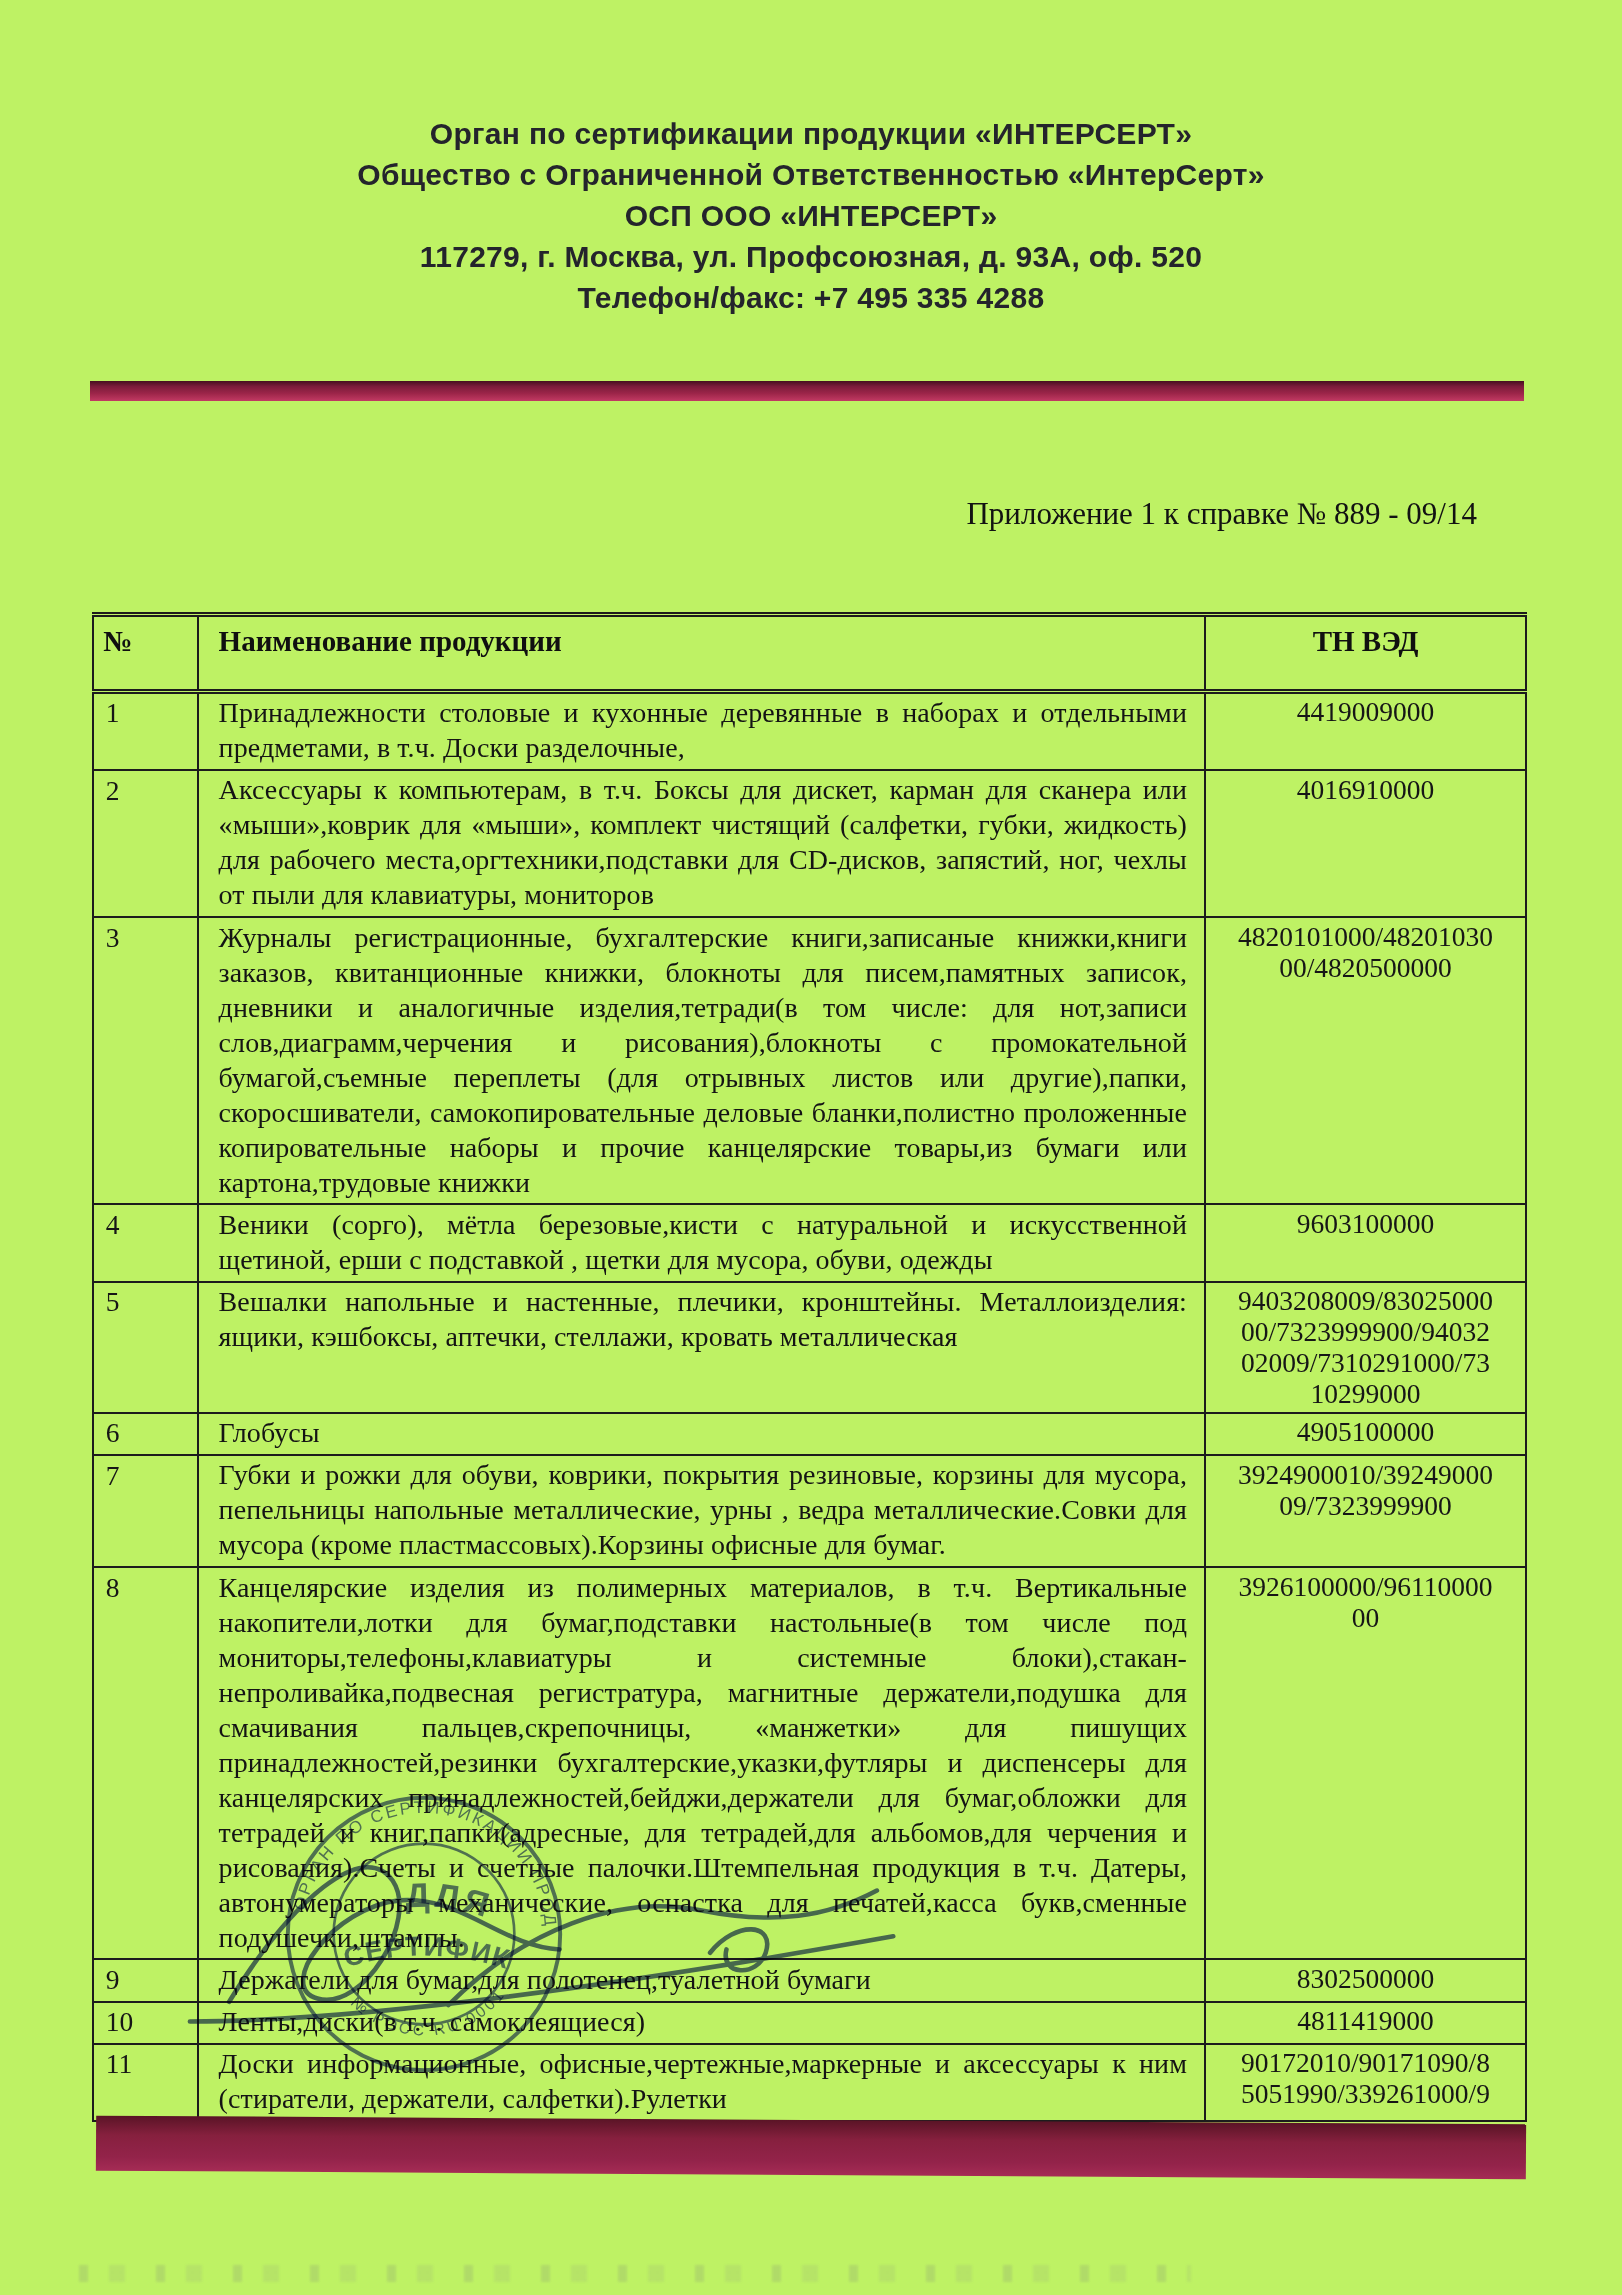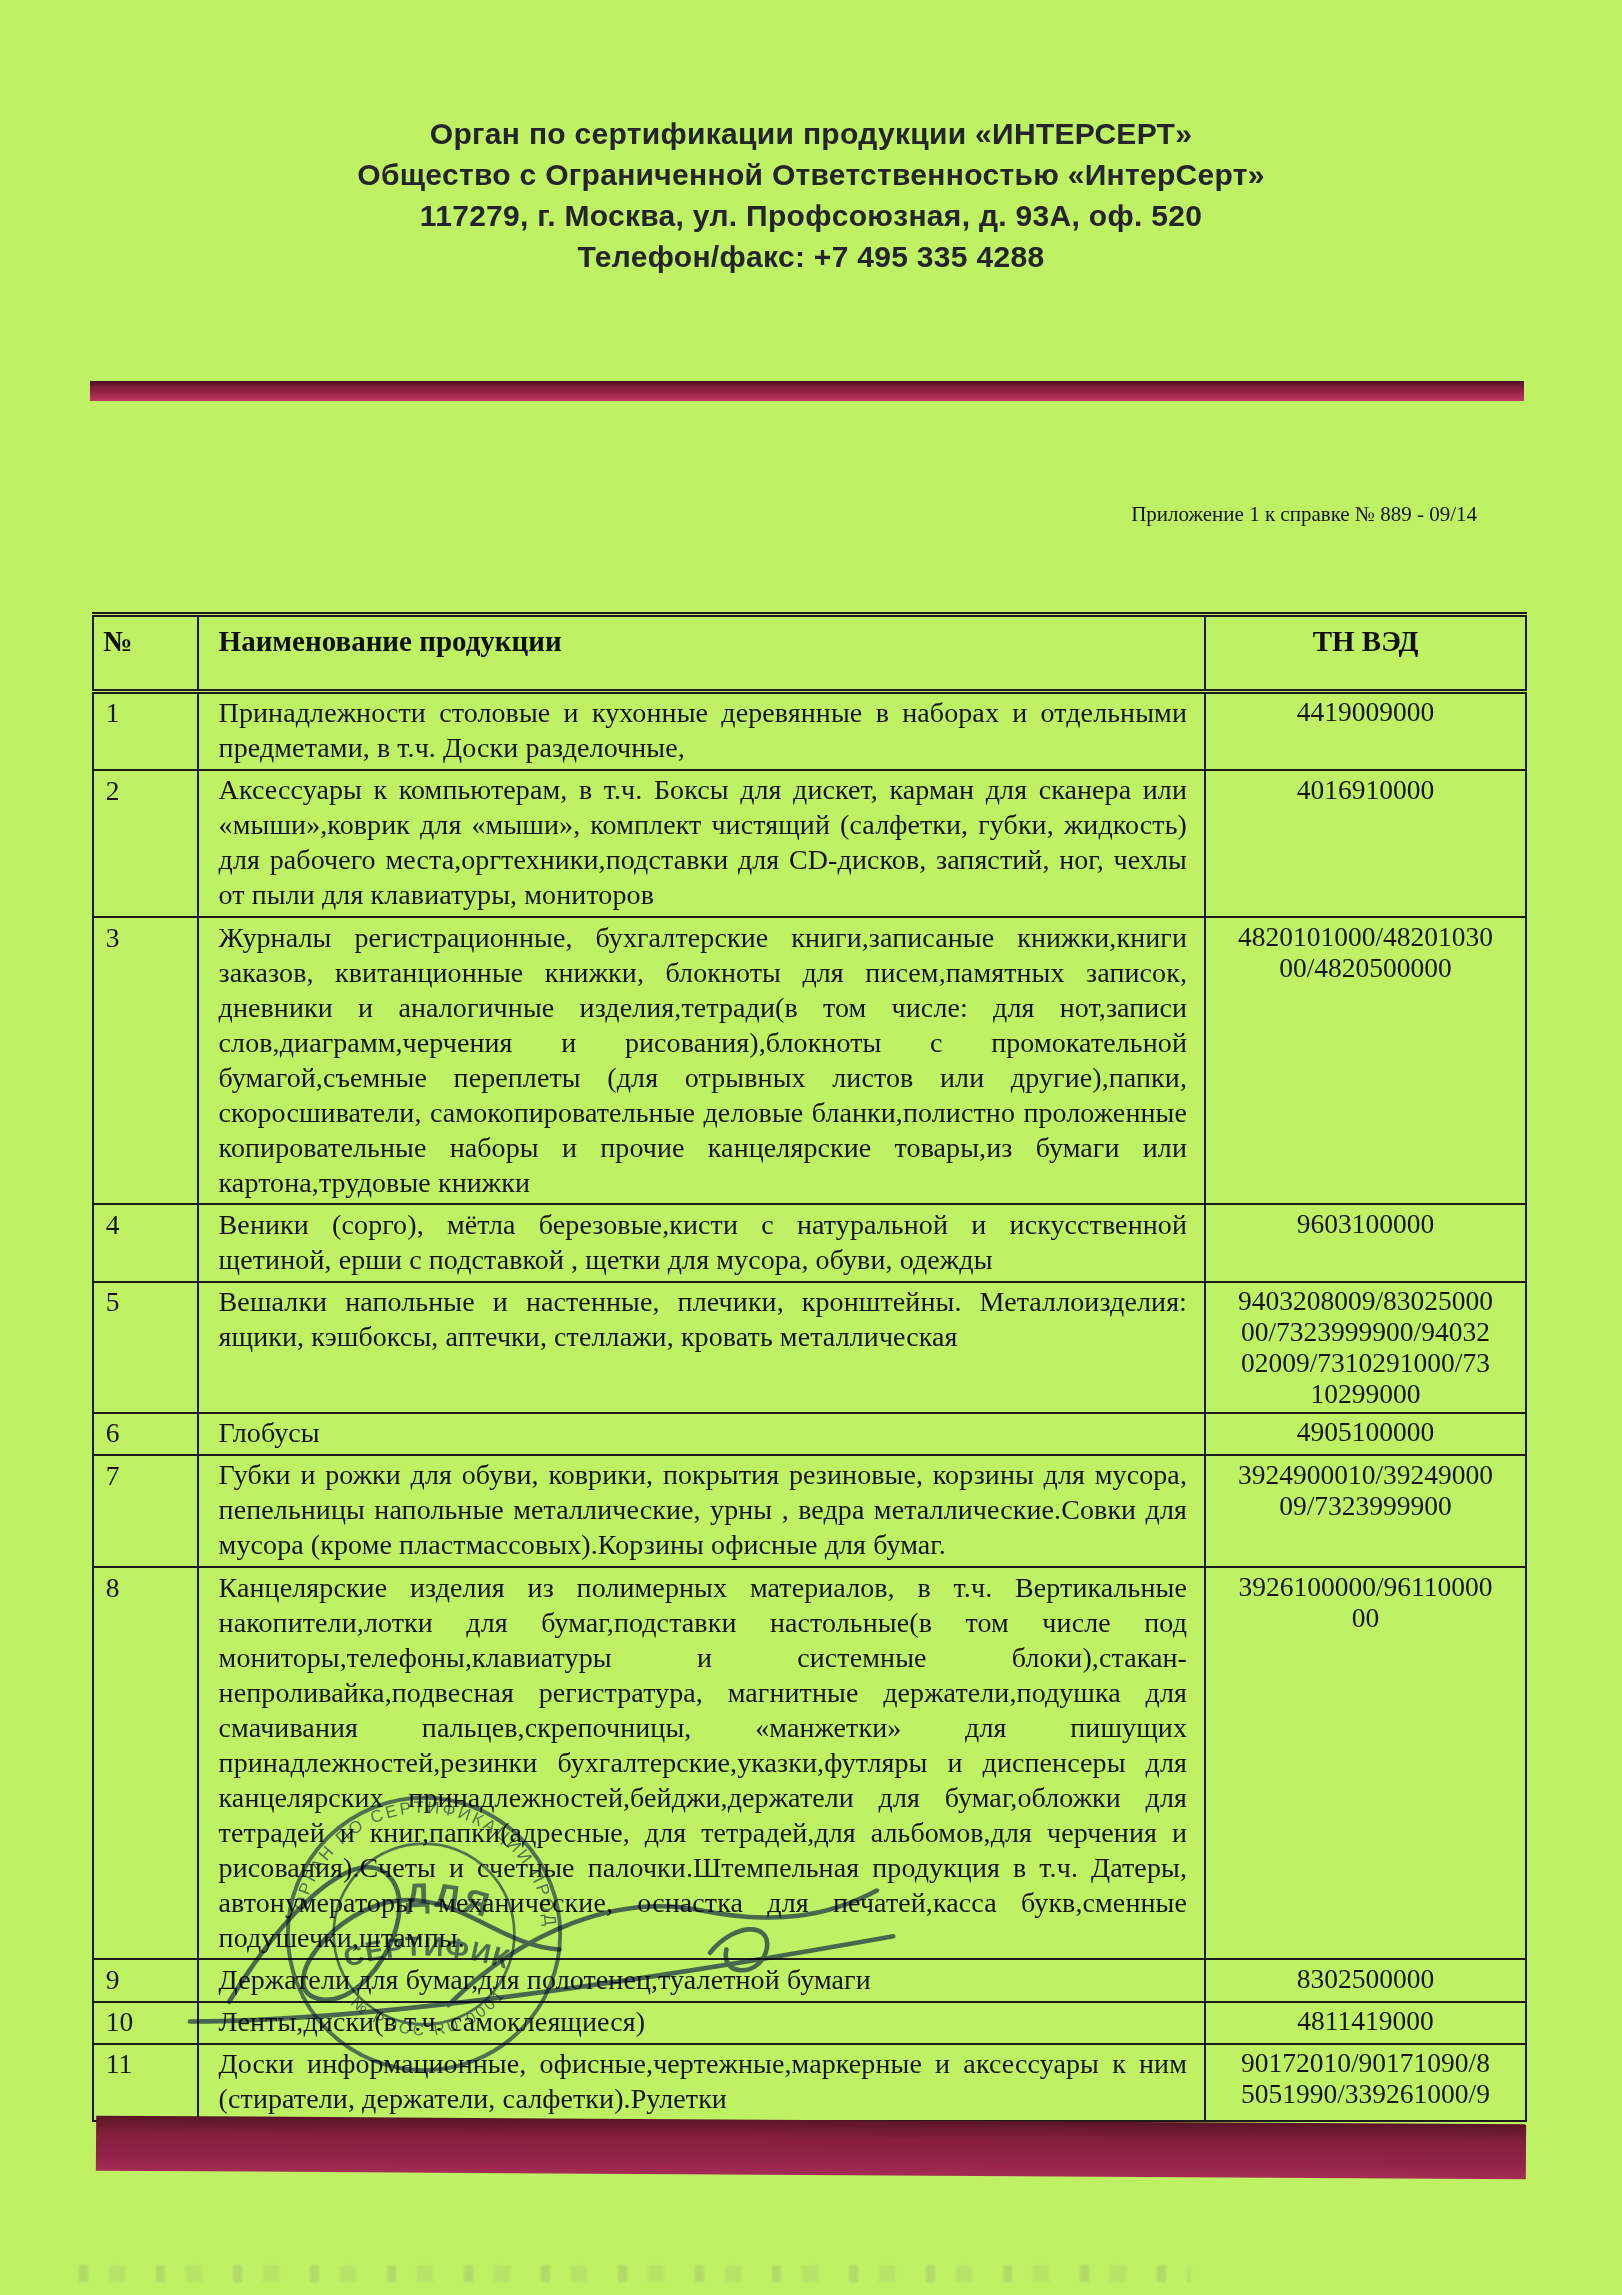--- a/index.html
+++ b/index.html
@@ -28,21 +28,21 @@
     position:absolute;
     left:90px;top:381px;
     width:1434px;height:19.6px;
     background:linear-gradient(180deg,#46101f 0%,#7c1c3b 28%,#9c2549 62%,#c23a63 100%);
   }
   
   .annex{
     position:absolute;
     top:492px;right:145px;
     text-align:right;
-    font-size:21px;
+    font-size:31px;
     line-height:44px;
     color:#121212;
   }
   
   table.doc-table{
     position:absolute;
     left:92px;top:612px;
     width:1433px;
     border-collapse:collapse;
     table-layout:fixed;
@@ -125,20 +125,21 @@
   }
 </style>
 </head>
 <body>
 
 <div class="page">
 
   <div class="letterhead">
     <div class="lh-line">Орган по сертификации продукции «ИНТЕРСЕРТ»</div>
     <div class="lh-line">Общество с Ограниченной Ответственностью «ИнтерСерт»</div>
+    <div class="lh-line">ОСП ООО «ИНТЕРСЕРТ»</div>
     <div class="lh-line">117279, г. Москва, ул. Профсоюзная, д. 93А, оф. 520</div>
     <div class="lh-line">Телефон/факс: +7 495 335 4288</div>
   </div>
 
   <div class="rule-top"></div>
 
   <div class="annex">
     <div>Приложение 1 к справке № 889 - 09/14</div>
   </div>
 

